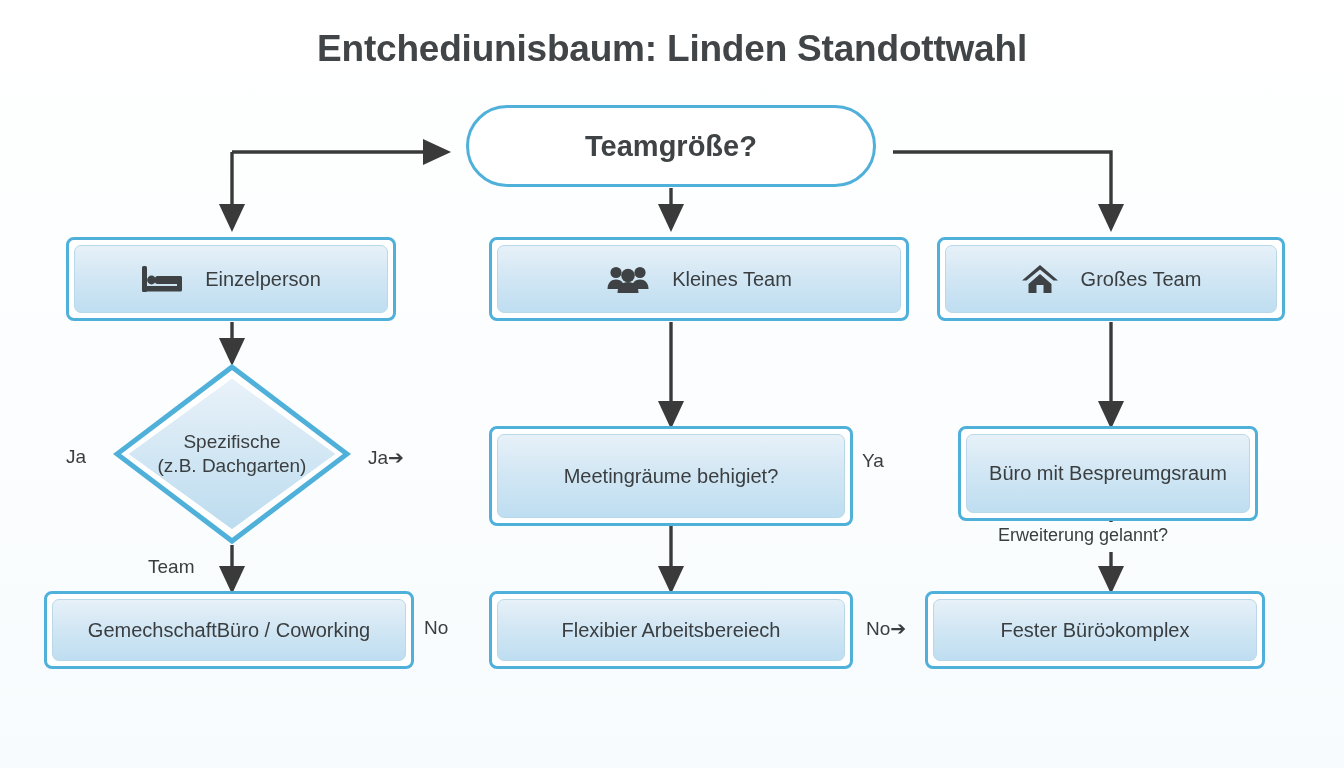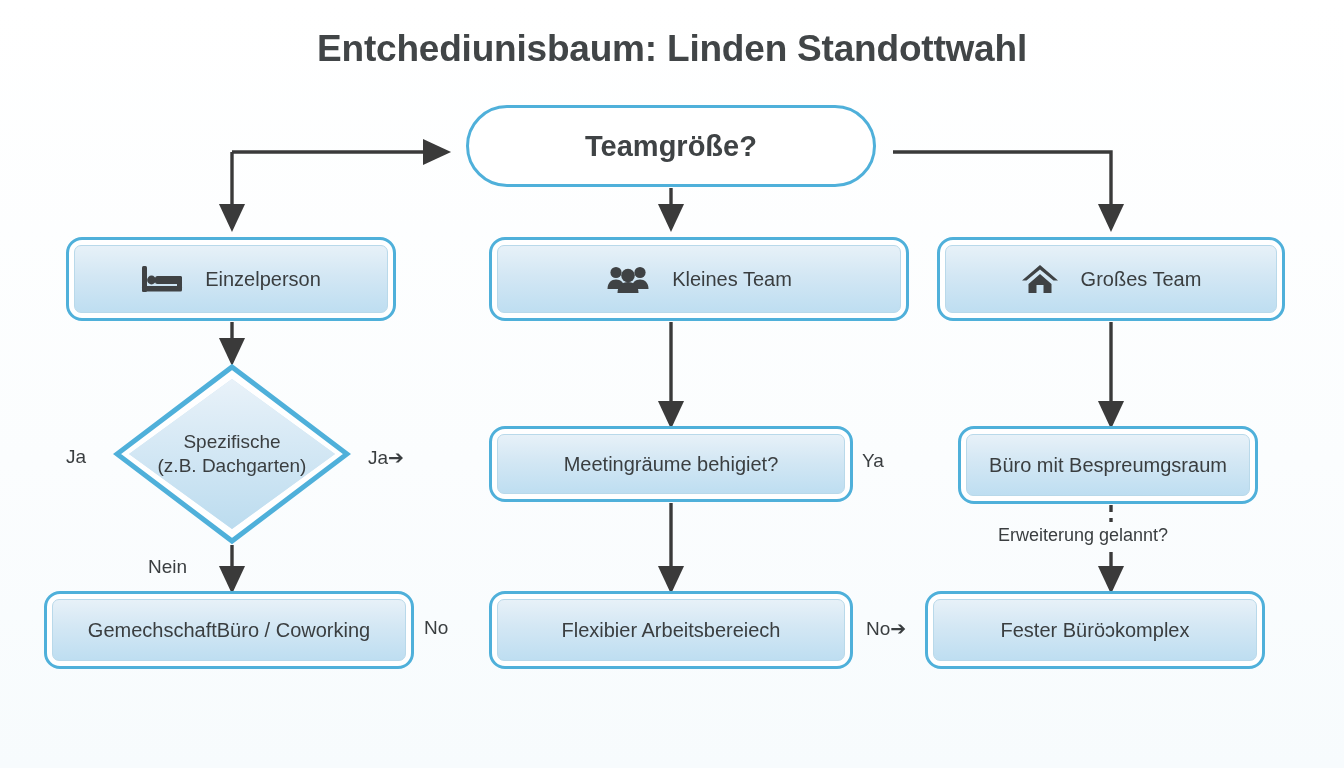--- a/index.html
+++ b/index.html
@@ -33,21 +33,21 @@
     color: #414547;
     letter-spacing: -0.2px;
     white-space: nowrap;
   }
 
   
   .node {
     position: absolute;
     box-sizing: border-box;
     border: 3px solid #4fb0da;
-    border-radius: 16px;
+    border-radius: 8px;
     background: #ffffff;
     padding: 5px;
   }
   .node .inner {
     width: 100%;
     height: 100%;
     box-sizing: border-box;
     border-radius: 7px;
     border: 1px solid #b9d9ea;
     background: linear-gradient(180deg, #e7f1f8 0%, #d3e7f4 45%, #bedef1 100%);
@@ -224,27 +224,27 @@
           <stop offset="100%" stop-color="#bcdcef"></stop>
         </linearGradient>
       </defs>
     </svg>
     <div class="dia-text">
       <span>Spezifische</span>
       <span>(z.B. Dachgarten)</span>
     </div>
   </div>
 
-  <div class="node" style="left:489px; top:426px; width:364px; height:76px;">
+  <div class="node" style="left:489px; top:426px; width:364px; height:100px;">
     <div class="inner">
       <span class="label">Meetingräume behigiet?</span>
     </div>
   </div>
 
-  <div class="node" style="left:958px; top:426px; width:300px; height:78px;">
+  <div class="node" style="left:958px; top:426px; width:300px; height:95px;">
     <div class="inner">
       <span class="label">Büro mit Bespreumgsraum</span>
     </div>
   </div>
 
   <div class="node" style="left:489px; top:591px; width:364px; height:78px;">
     <div class="inner">
       <span class="label">Flexibier Arbeitsbereiech</span>
     </div>
   </div>
@@ -258,21 +258,21 @@
   <div class="node" style="left:925px; top:591px; width:340px; height:78px;">
     <div class="inner">
       <span class="label">Fester Büröɔkomplex</span>
     </div>
   </div>
 
   <div class="edge-label" style="left:66px; top:446px;">Ja</div>
 
   <div class="edge-label" style="left:368px; top:446px;">Ja➔</div>
 
-  <div class="edge-label" style="left:148px; top:556px;">Nein</div>
+  <div class="edge-label" style="left:148px; top:556px;">Team</div>
 
   <div class="edge-label" style="left:424px; top:617px;">No</div>
 
   <div class="edge-label" style="left:866px; top:617px;">No➔</div>
 
   <div class="edge-label" style="left:862px; top:450px;">Ya</div>
 
   <div class="edge-label" style="left:998px; top:525px; font-size:18px;">Erweiterung gelannt?</div>
 
 </div>

